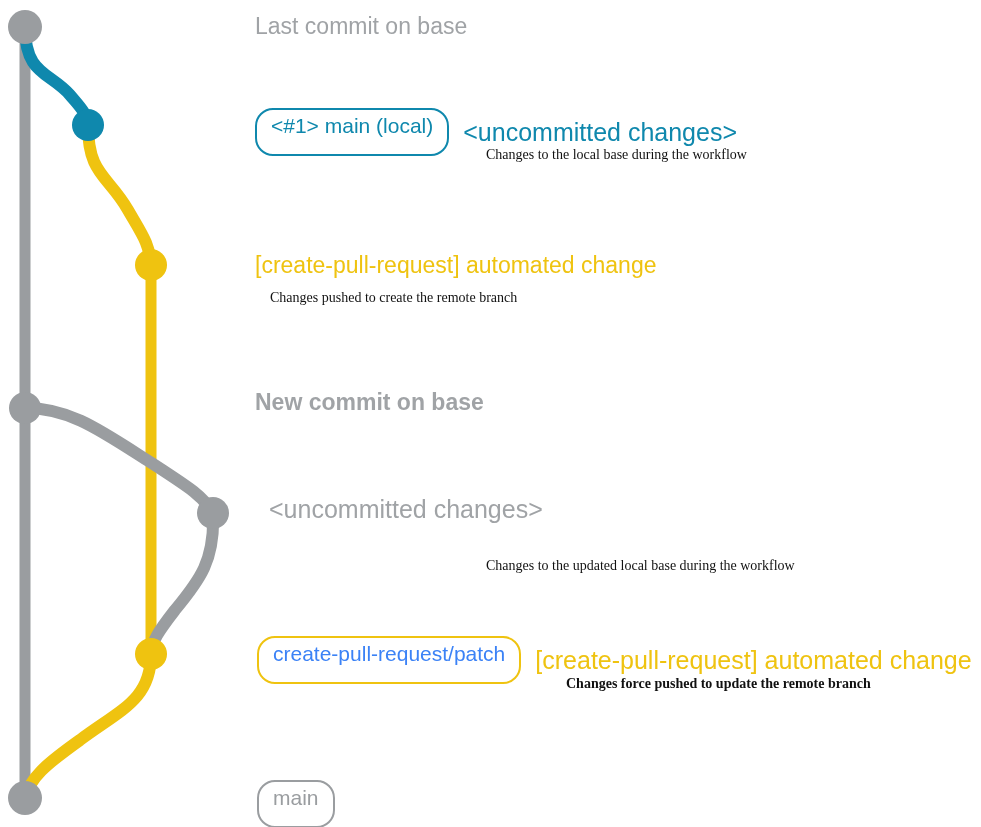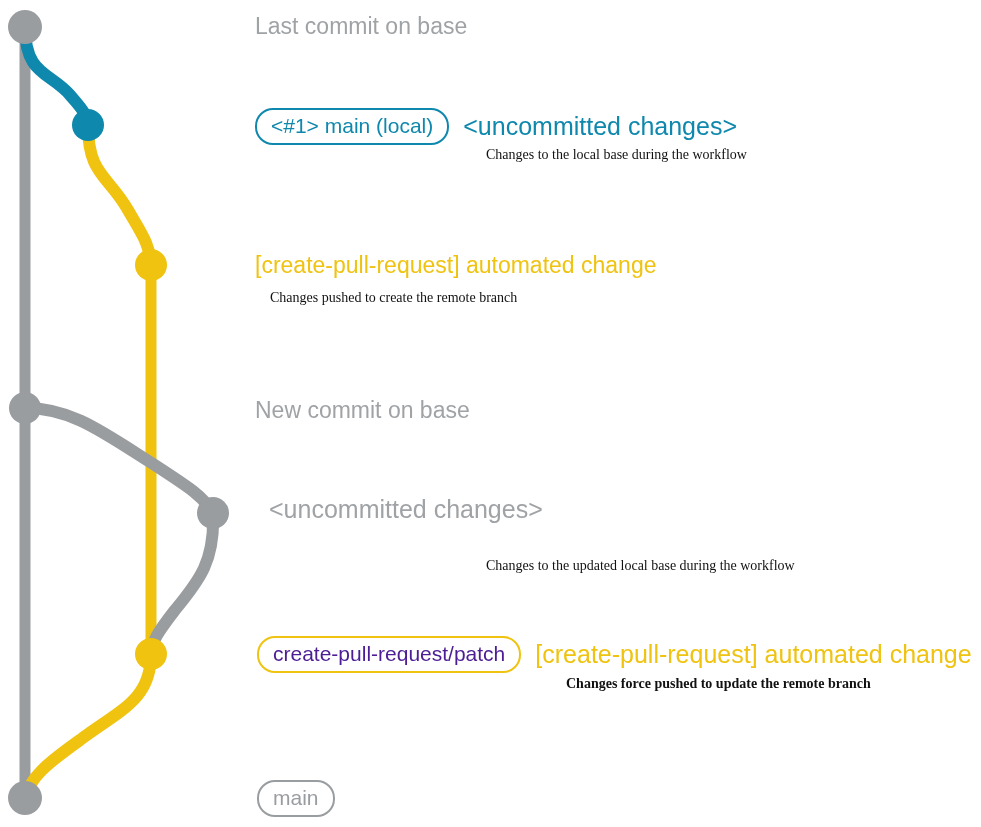--- a/index.html
+++ b/index.html
@@ -30,30 +30,30 @@
     align-items: center;
     white-space: nowrap;
   }
 
   .badge {
     display: inline-flex;
     align-items: center;
     justify-content: center;
     border: 2px solid #888c8f;
     border-radius: 18px;
-    padding: 5px 14px 7px 14px;
+    padding: 5px 14px 18px 14px;
     font-size: 21px;
     line-height: 1;
     color: #8b8f92;
     background: #ffffff;
     box-sizing: border-box;
   }
   .badge.blue  { border-color: #0f88ad; color: #0f88ad; }
   .badge.gray  { border-color: #9a9da0; color: #9a9da0; }
-  .badge.yellow{ border-color: #efc310; color: #4c1d95; }
+  .badge.yellow{ border-color: #efc310; color: #3b82f6; }
 
   .commit-msg {
     font-size: 25px;
     line-height: 1;
     margin-left: 14px;
   }
   .commit-msg.blue   { color: #0f88ad; }
   .commit-msg.gray   { color: #a0a3a6; }
   .commit-msg.yellow { color: #efc310; }
 
@@ -108,21 +108,21 @@
 
 <div class="row" style="left:255px; top:108px;">
   <span class="badge blue">&lt;#1&gt; main (local)</span>
   <span class="commit-msg blue">&lt;uncommitted changes&gt;</span>
 </div>
 <div class="note" style="left:486px; top:148px;">Changes to the local base during the workflow</div>
 
 <div class="headline yellow" style="left:255px; top:254px;">[create-pull-request] automated change</div>
 <div class="note" style="left:270px; top:291px;">Changes pushed to create the remote branch</div>
 
-<div class="headline" style="left:255px; top:399px;">New commit on base</div>
+<div class="headline" style="left:255px; top:391px;font-weight:bold;">New commit on base</div>
 
 <div class="row" style="left:255px; top:497px;">
   <span class="commit-msg gray">&lt;uncommitted changes&gt;</span>
 </div>
 <div class="note" style="left:486px; top:535px;margin-top:24px;">Changes to the updated local base during the workflow</div>
 
 <div class="row" style="left:257px; top:636px;">
   <span class="badge yellow">create-pull-request/patch</span>
   <span class="commit-msg yellow">[create-pull-request] automated change</span>
 </div>

